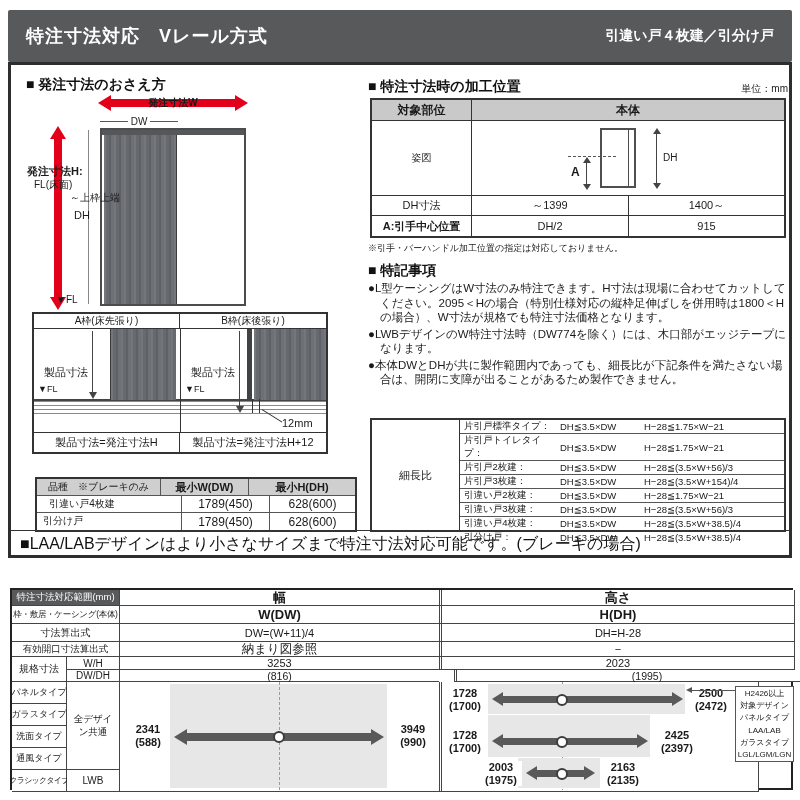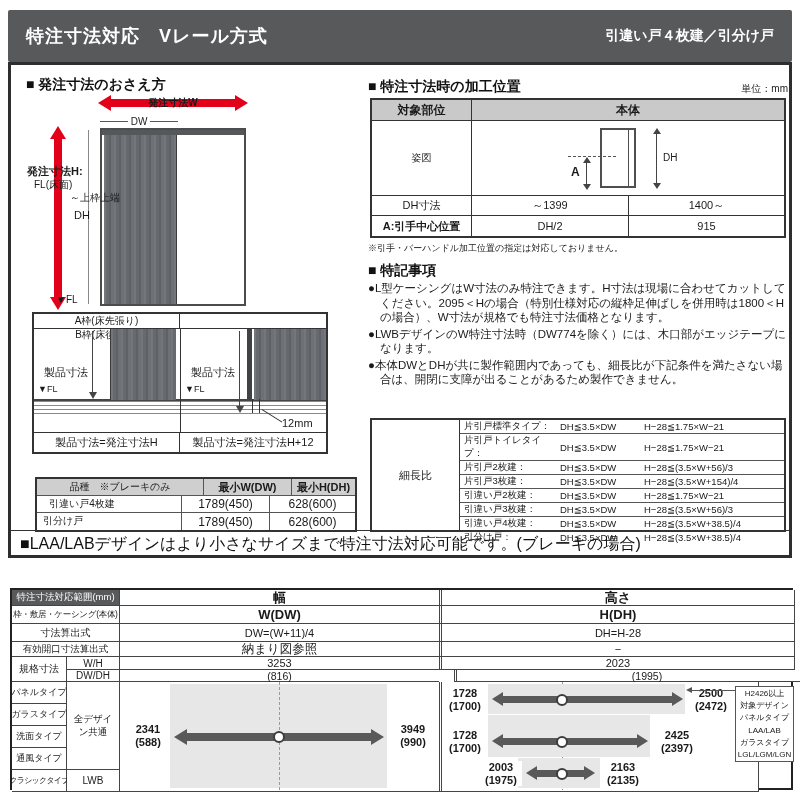--- a/index.html
+++ b/index.html
@@ -72,21 +72,21 @@
   </div>
 
   <div class="abs" style="left:27px; top:164px; font-size:11px; font-weight:bold;">発注寸法H:</div>
   <div class="abs" style="left:34px; top:178px; font-size:10px;">FL(床面)</div>
   <div class="abs" style="left:30px; top:191px; font-size:10px;margin-left:40px;">～上枠上端</div>
   <div class="abs" style="left:74px; top:209px; font-size:11px;">DH</div>
   <div class="abs" style="left:56px; top:294px; font-size:10px;">▼FL</div>
 
   <div class="abs" style="left:32px; top:312px; width:296px; height:142px; border:2px solid #333; background:#fff;">
 
-    <div class="abs" style="left:0; right:0; top:0; height:15px; display:flex; border-bottom:1px solid #333;flex-direction:column;">
+    <div class="abs" style="left:0; right:0; top:0; height:15px; display:flex; border-bottom:1px solid #333;">
       <div class="cellc" style="width:50%; border-right:1px solid #333; font-size:10px;">A枠(床先張り)</div>
       <div class="cellc" style="width:50%; font-size:10px;">B枠(床後張り)</div>
     </div>
 
     <div class="abs" style="left:0; right:0; top:15px; height:103px; overflow:hidden;">
 
       <div class="abs" style="left:0; right:0; top:70px; height:15px; border-top:2px solid #444; background:repeating-linear-gradient(180deg,#8a8a8a 0px,#8a8a8a 1px,transparent 1px,transparent 4px);"></div>
       <div class="abs" style="left:146px; top:0; bottom:0; border-left:1px solid #333;"></div>
 
       <div class="abs wood" style="left:76px; top:0; width:66px; height:71px; border-left:1px solid #3a3a3a;"></div>
@@ -107,21 +107,21 @@
     </div>
 
     <div class="abs" style="left:0; right:0; bottom:0; height:20px; display:flex; border-top:1px solid #333;">
       <div class="cellc" style="width:50%; border-right:1px solid #333; font-size:11px;">製品寸法=発注寸法H</div>
       <div class="cellc" style="width:50%; font-size:11px;">製品寸法=発注寸法H+12</div>
     </div>
   </div>
 
   <div class="abs" style="left:35px; top:477px; width:322px; border:2px solid #333; background:#fff;">
     <div style="display:flex; height:17px; border-bottom:1px solid #555; background:#cfcfcf;">
-      <div class="cellc" style="width:167px; border-right:1px solid #555; font-size:10px;">品種　※ブレーキのみ</div>
+      <div class="cellc" style="width:124px; border-right:1px solid #555; font-size:10px;">品種　※ブレーキのみ</div>
       <div class="cellc" style="width:88px; border-right:1px solid #555; font-size:11px; font-weight:bold;">最小W(DW)</div>
       <div class="cellc" style="flex:1; font-size:11px; font-weight:bold;">最小H(DH)</div>
     </div>
     <div style="display:flex; height:17px; border-bottom:1px solid #555;">
       <div style="width:145px; border-right:1px solid #555; font-size:10px; line-height:16px; padding-left:12px;">引違い戸4枚建</div>
       <div class="cellc" style="width:88px; border-right:1px solid #555; font-size:12px;">1789(450)</div>
       <div class="cellc" style="flex:1; font-size:12px;">628(600)</div>
     </div>
     <div style="display:flex; height:17px;">
       <div style="width:145px; border-right:1px solid #555; font-size:10px; line-height:16px; padding-left:6px;">引分け戸</div>

